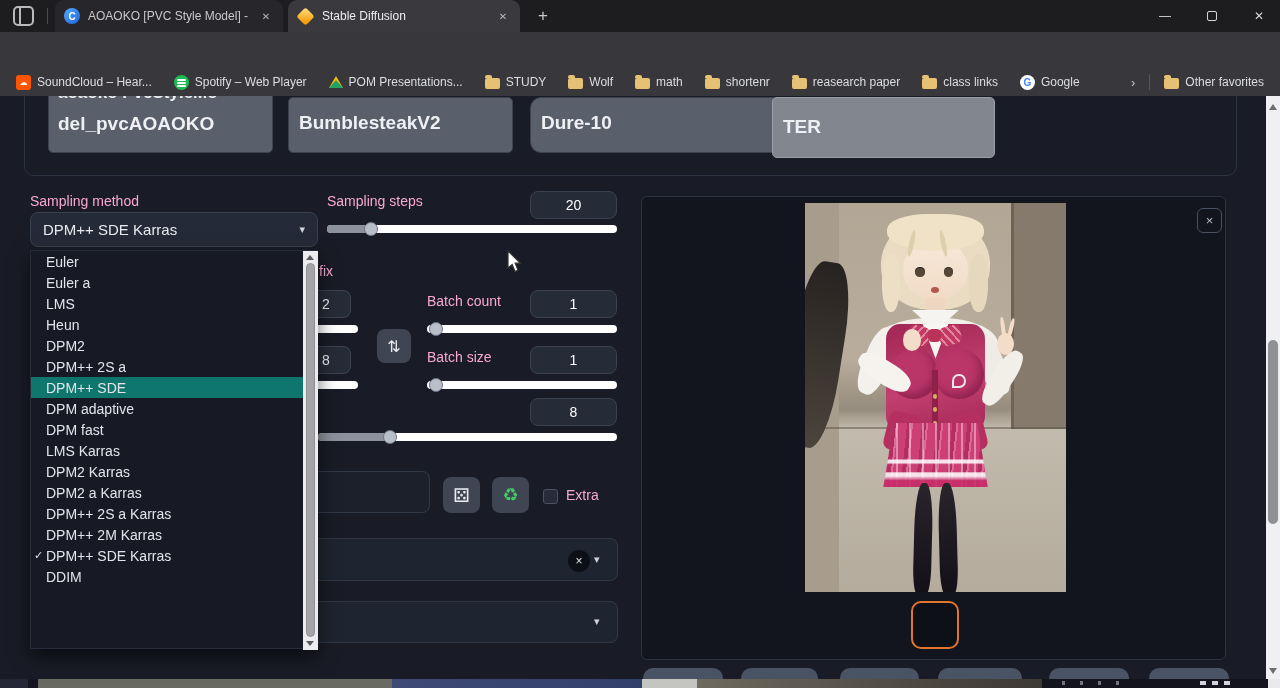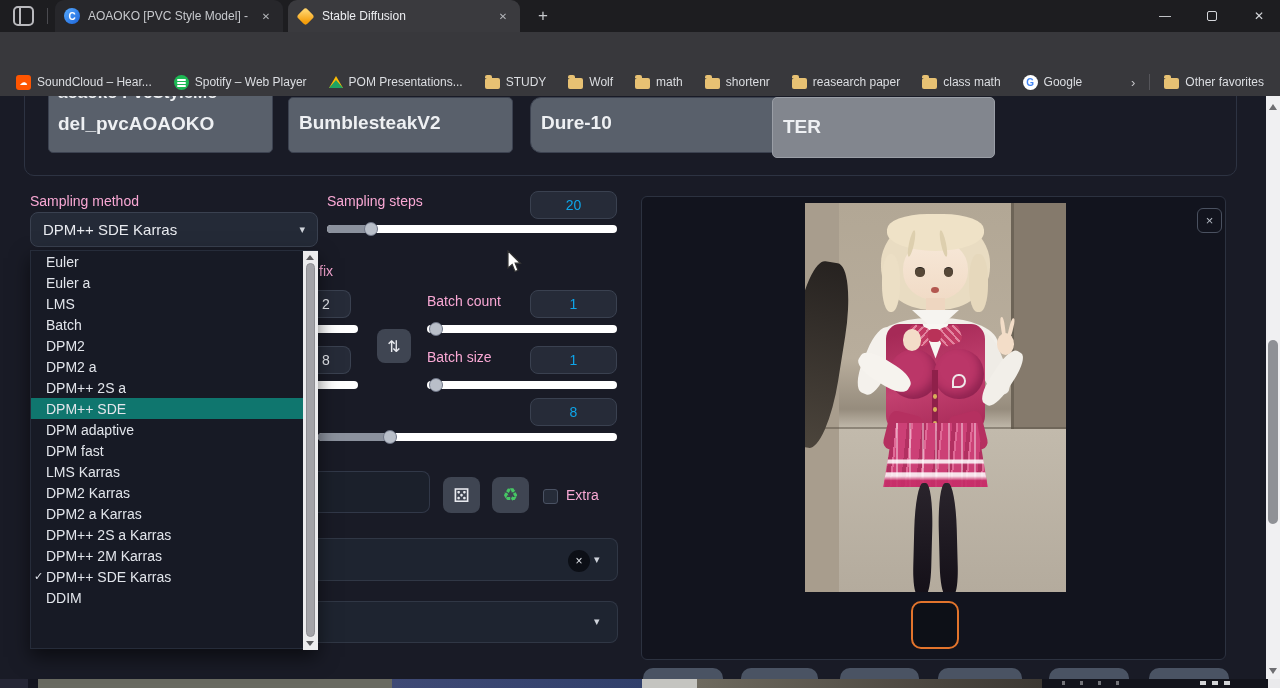--- a/index.html
+++ b/index.html
@@ -85,21 +85,21 @@
   .mcard .cap{position:absolute;left:10px;top:14px;white-space:nowrap;}
   .card1{left:48px;top:-12px;width:225px;height:69px;}
   .card1 .l1{position:absolute;left:9px;top:-2px;font-size:17px;white-space:nowrap;}
   .card1 .l2{position:absolute;left:9px;top:28px;white-space:nowrap;}
   .card2{left:288px;width:225px;}
   .card3{left:530px;width:256px;border-radius:11px;}
   .card4{left:772px;width:223px;height:61px;background:#82868e;border-color:#9a9ea6;}
   .card4 .cap{top:18px;}
 
   .glabel{color:#f9a8d4;font-size:14px;white-space:nowrap;}
-  .numbox{width:87px;height:28px;background:#262b38;border:1px solid #3a4150;border-radius:8px;color:#0ea5e9;font-size:14px;}
+  .numbox{width:87px;height:28px;background:#262b38;border:1px solid #3a4150;border-radius:8px;color:#ffffff;font-size:14px;}
   .track{height:8px;background:#fff;border-radius:4px;position:absolute;}
   .tfill{position:absolute;left:0;top:0;height:8px;background:#8b919d;border-radius:4px 0 0 4px;}
   .knob{position:absolute;top:-3px;width:14px;height:14px;background:#b9bfc9;border:1px solid #6d7485;border-radius:50%;}
 
   .sel-main{left:30px;top:116px;width:288px;height:35px;background:#242a37;border:1px solid #3a4150;border-radius:8px;display:flex;align-items:center;padding:0 12px;color:#e8eaef;font-size:15px;}
   .caret{color:#cfd3da;font-size:11px;}
   .sel-main .caret{margin-left:auto;}
 
   .dropdown{left:30px;top:154px;width:288px;height:399px;background:#171a25;border:1px solid #262c3a;box-shadow:0 8px 18px rgba(0,0,0,.55);z-index:20;}
   .opt{height:21px;display:flex;align-items:center;padding-left:15px;font-size:14px;color:#e2e5eb;position:relative;width:272px;}
@@ -270,21 +270,21 @@
     <div class="bm">
         <span class="folder"></span>
         <span>shortenr</span>
       </div>
     <div class="bm">
         <span class="folder"></span>
         <span>reasearch paper</span>
       </div>
     <div class="bm">
         <span class="folder"></span>
-        <span>class math</span>
+        <span>class links</span>
       </div>
     <div class="bm">
         <span class="bm-ico i-google ic">G</span>
         <span>Google</span>
       </div>
     <div class="bm-right">
       <span class="bm-chev">›</span>
       <span class="bm-div"></span>
       <div class="bm" style="margin-right:0;">
           <span class="folder"></span>
@@ -367,27 +367,24 @@
       <div class="opt">
           <span>Euler</span>
         </div>
       <div class="opt">
           <span>Euler a</span>
         </div>
       <div class="opt">
           <span>LMS</span>
         </div>
       <div class="opt">
-          <span>Batch</span>
+          <span>Heun</span>
         </div>
       <div class="opt">
           <span>DPM2</span>
-        </div>
-      <div class="opt">
-          <span>DPM2 a</span>
         </div>
       <div class="opt">
           <span>DPM++ 2S a</span>
         </div>
       <div class="opt hov">
           <span>DPM++ SDE</span>
         </div>
       <div class="opt">
           <span>DPM adaptive</span>
         </div>

